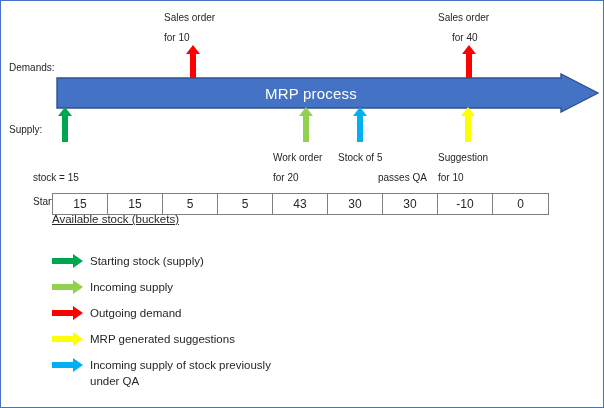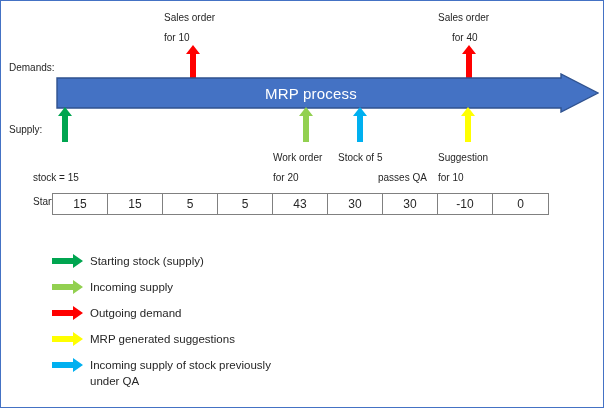--- a/index.html
+++ b/index.html
@@ -189,20 +189,21 @@
       <div class="cell">15</div>
       <div class="cell">15</div>
       <div class="cell">5</div>
       <div class="cell">5</div>
       <div class="cell">43</div>
       <div class="cell">30</div>
       <div class="cell">30</div>
       <div class="cell">-10</div>
       <div class="cell">0</div>
     </div>
+  <div class="table-caption">Available stock (buckets)</div>
 
   <div class="legend" id="legend">
       <div class="legend-row">
         <div class="legend-swatch">
           <svg width="32" height="14" viewBox="0 0 32 14">
             <polygon points="0,4 21,4 21,0 31,7 21,14 21,10 0,10" fill="#00A550"></polygon>
           </svg>
         </div>
         <div class="legend-text">Starting stock (supply)</div>
       </div>

